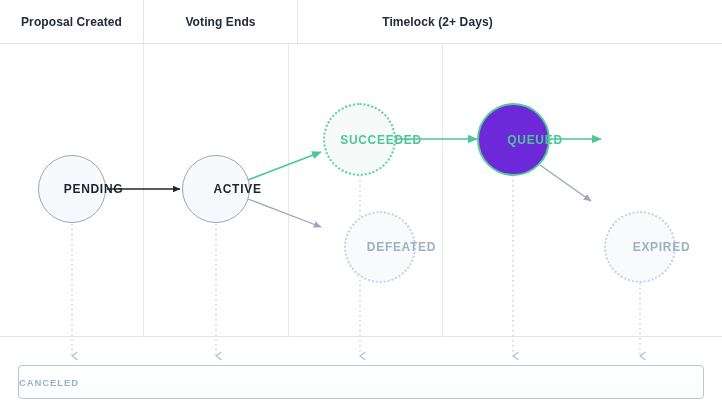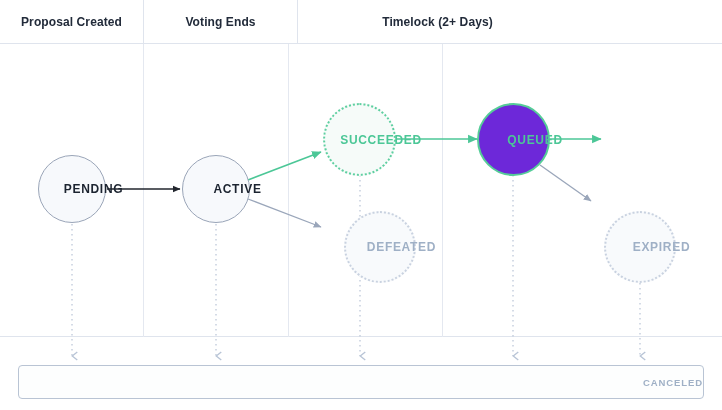--- a/index.html
+++ b/index.html
@@ -127,21 +127,21 @@
     position: absolute;
     left: 18px;
     top: 365px;
     width: 686px;
     height: 34px;
     background: #fdfefe;
     border: 1px solid #b9c4d4;
     border-radius: 4px;
     display: flex;
     align-items: center;
-    justify-content: flex-end;
+    justify-content: flex-start;
     box-sizing: border-box;
   }
   #canceled-label {
     font-size: 9.5px;
     font-weight: bold;
     letter-spacing: 0.9px;
     color: #9fb0c6;
   }
 </style>
 </head>

